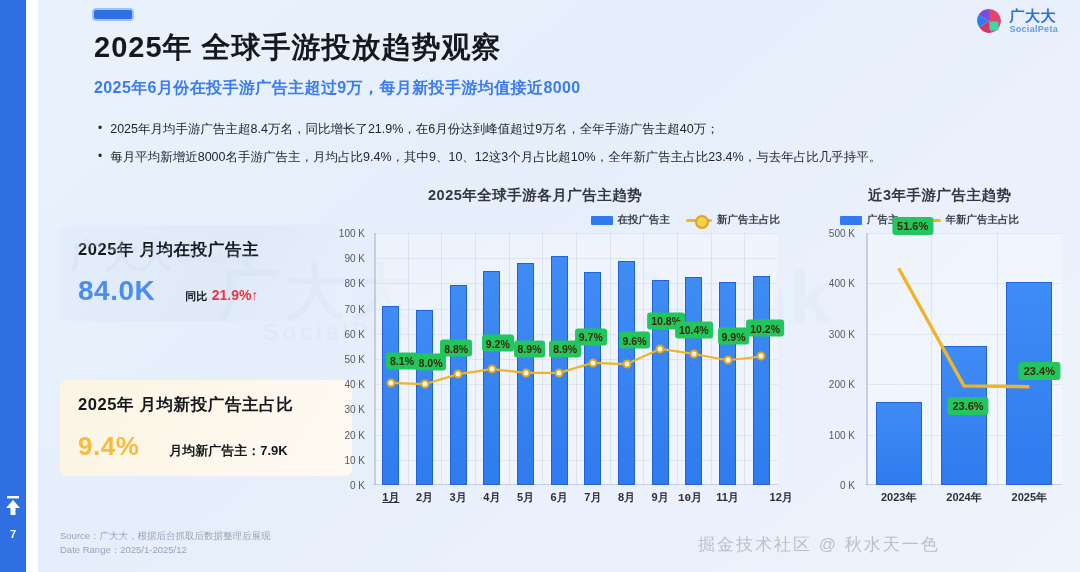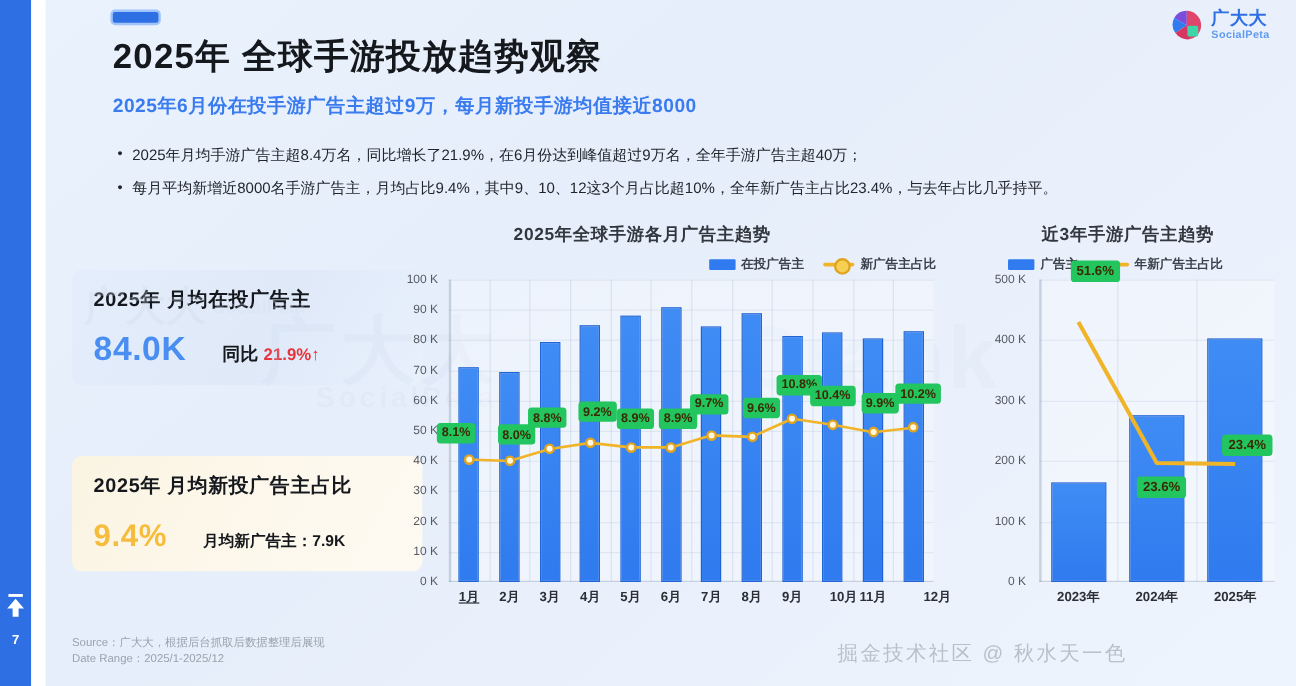--- a/index.html
+++ b/index.html
@@ -71,21 +71,21 @@
     background:linear-gradient(120deg,#e3edfb 0%,#dfe9f8 55%,#e8f0fc 100%);
   }
   #card-new{
     top:380px;
     background:linear-gradient(120deg,#fbf4e3 0%,#fdf8ec 55%,#fdfaf2 100%);
   }
   .card-title{ font-size:16.5px; font-weight:800; color:#15181d; letter-spacing:.6px; }
   .card-row{ display:flex; align-items:baseline; gap:30px; }
   .big-blue{ font-size:28px; font-weight:800; color:#4a8ef2; letter-spacing:.5px; }
   .big-yellow{ font-size:26px; font-weight:800; color:#f6bc3c; letter-spacing:.5px; }
-  .cmp-label{ font-size:15px; font-weight:800; color:#15181d; }
+  .cmp-label{ font-size:11px; font-weight:800; color:#15181d; }
   .cmp-val{ font-size:14px; font-weight:800; color:#e8343c; }
   .sub-label{ font-size:13px; font-weight:800; color:#15181d; }
 
   
   .wm{
     position:absolute; left:10px; top:8px; opacity:.28;
     display:flex; align-items:center; gap:6px; pointer-events:none;
   }
   .wm-cn{ font-size:34px; font-weight:800; color:#cdd9ea; }
   .wm-en{ font-size:15px; font-weight:700; color:#d2dcea; }
@@ -321,30 +321,30 @@
         <div class="xtick" style="left: 151.5px;">5月</div>
         <div class="bar" style="left: 176.667px; width: 17px; height: 229.32px;"></div>
         <div class="xtick" style="left: 185.167px;">6月</div>
         <div class="bar" style="left: 210.333px; width: 17px; height: 212.94px;"></div>
         <div class="xtick" style="left: 218.833px;">7月</div>
         <div class="bar" style="left: 244px; width: 17px; height: 224.28px;"></div>
         <div class="xtick" style="left: 252.5px;">8月</div>
         <div class="bar" style="left: 277.667px; width: 17px; height: 205.38px;"></div>
         <div class="xtick" style="left: 286.167px;">9月</div>
         <div class="bar" style="left: 311.333px; width: 17px; height: 207.9px;"></div>
-        <div class="xtick" style="left: 329px;">10月</div>
+        <div class="xtick" style="left: 316px; font-family: Liberation Mono, monospace;">10月</div>
         <div class="bar" style="left: 345px; width: 17px; height: 202.86px;"></div>
         <div class="xtick" style="left: 353.5px;">11月</div>
         <div class="bar" style="left: 378.667px; width: 17px; height: 209.16px;"></div>
         <div class="xtick" style="left: 387.167px; margin-left: 20px;">12月</div>
         <svg class="lineover" viewBox="0 0 404 252">
           <path d="M16.833333333333332 149.94 L50.5 151.2 L84.16666666666666 141.12 L117.83333333333333 136.08 L151.5 139.86 L185.16666666666666 139.86 L218.83333333333334 129.78 L252.5 131.04000000000002 L286.16666666666663 115.91999999999999 L319.8333333333333 120.96000000000001 L353.49999999999994 127.26 L387.16666666666663 123.47999999999999" fill="none" stroke="#f0b429" stroke-width="2.2" stroke-linejoin="round"></path>
         </svg>
         <div class="pt" style="left: 16.8333px; top: 149.94px;"></div>
-        <div class="plabel" style="left: 6px; top: 127.94px; text-align: center;">8.1%</div>
+        <div class="plabel" style="left: 28px; top: 127.94px; text-align: center;">8.1%</div>
         <div class="pt" style="left: 50.5px; top: 151.2px;"></div>
         <div class="plabel" style="left: 56.5px; top: 129.2px;">8.0%</div>
         <div class="pt" style="left: 84.1667px; top: 141.12px;"></div>
         <div class="plabel" style="left: 82.1667px; top: 115.12px;">8.8%</div>
         <div class="pt" style="left: 117.833px; top: 136.08px;"></div>
         <div class="plabel" style="left: 123.833px; top: 110.08px;">9.2%</div>
         <div class="pt" style="left: 151.5px; top: 139.86px;"></div>
         <div class="plabel" style="left: 155.5px; top: 115.86px;">8.9%</div>
         <div class="pt" style="left: 185.167px; top: 139.86px;"></div>
         <div class="plabel" style="left: 191.167px; top: 115.86px;">8.9%</div>

